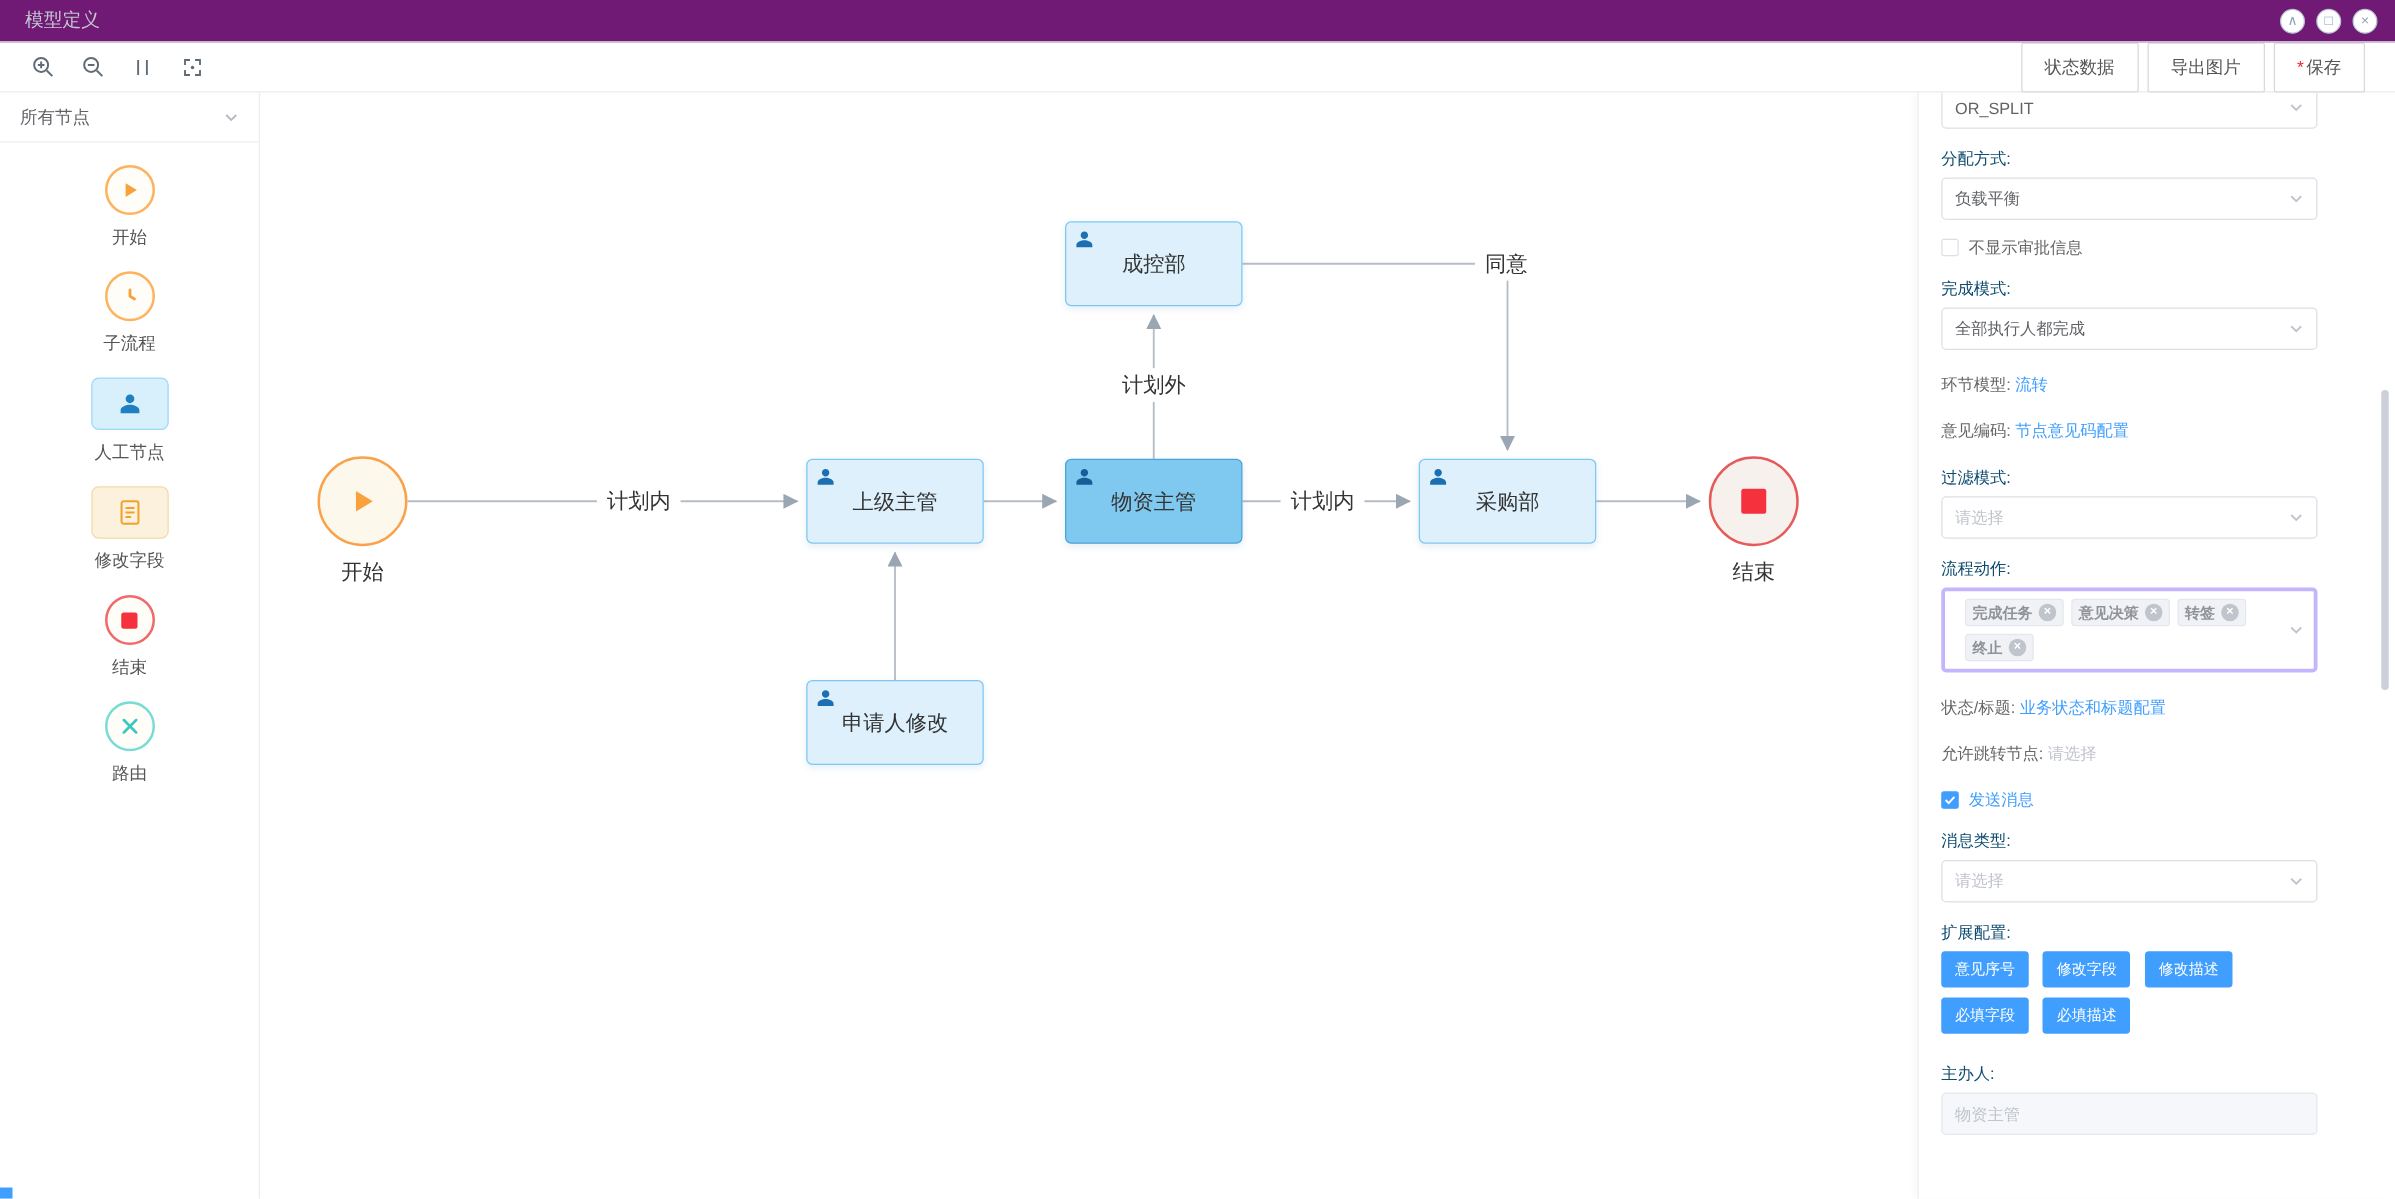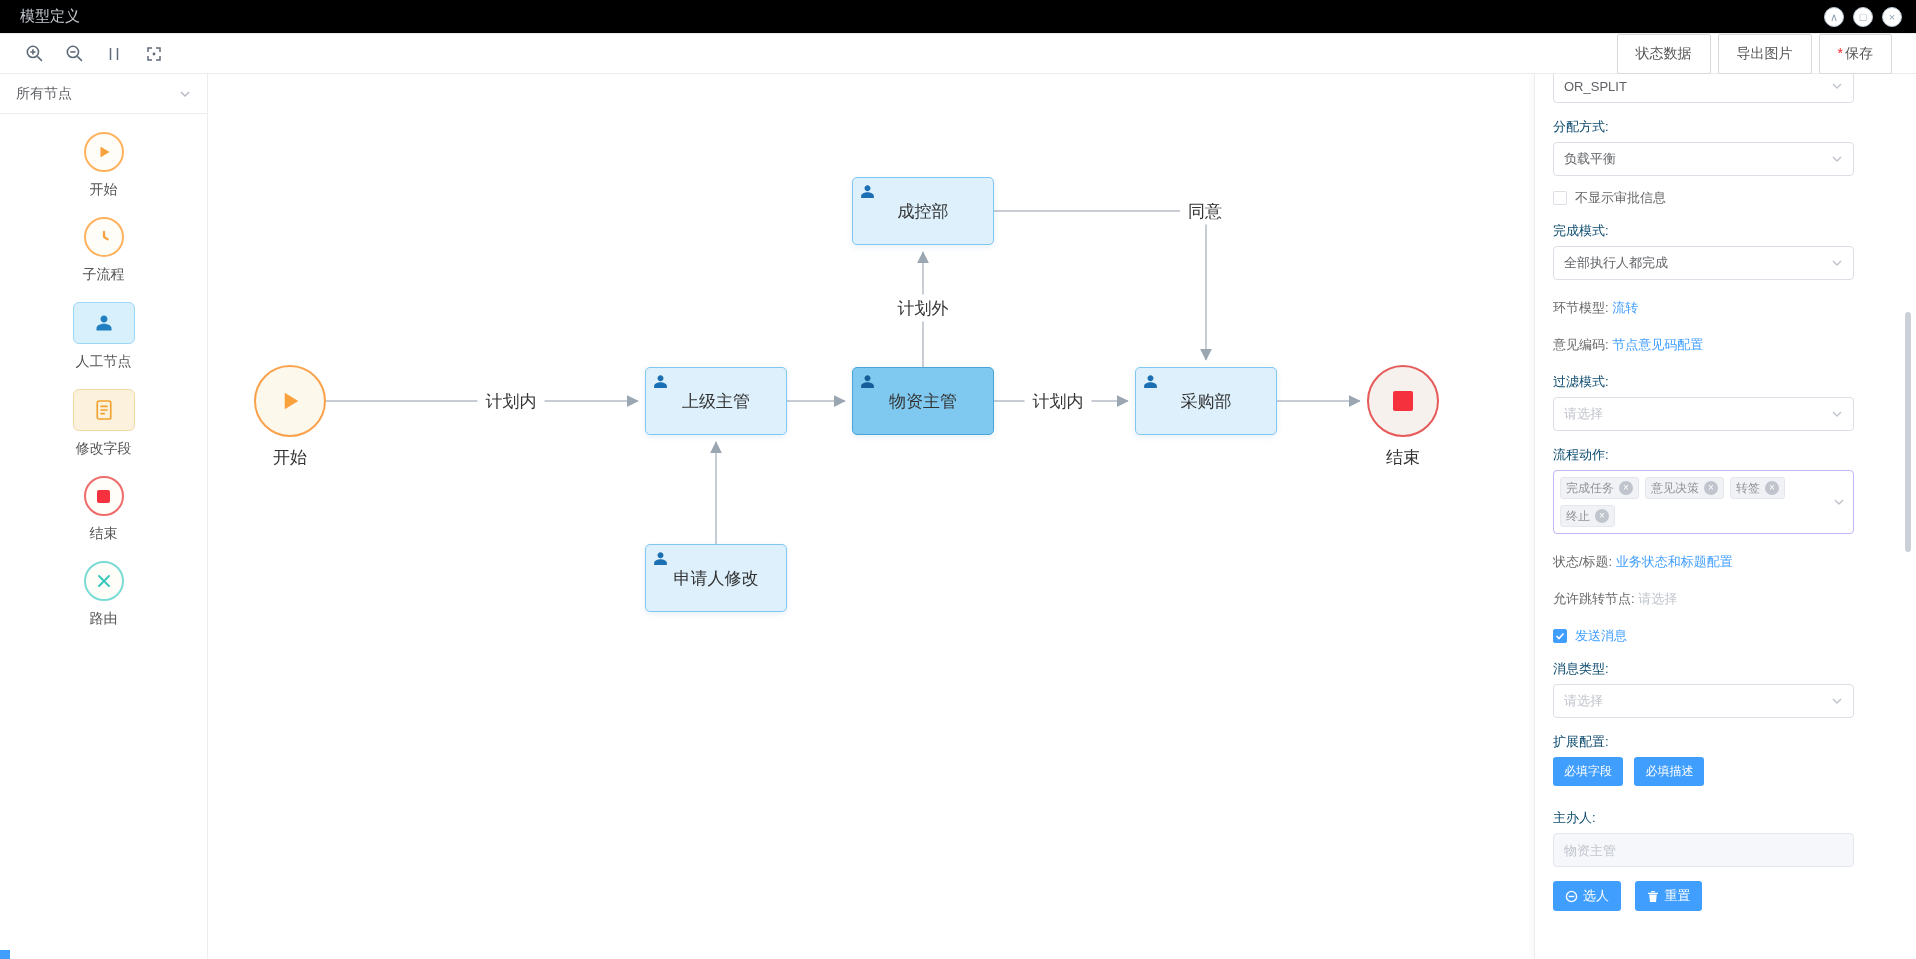--- a/index.html
+++ b/index.html
@@ -1,21 +1,21 @@
 <!DOCTYPE html>
 <html><head>
 <meta charset="utf-8">
 <style>
   * { margin:0; padding:0; box-sizing:border-box; }
   html,body { width:1916px; height:959px; overflow:hidden; background:#fff;
               font-family:"Liberation Sans","DejaVu Sans",sans-serif; }
   body { position:relative; }
 
   
-  .app-header { position:absolute; top:0; left:0; right:0; height:34px; background:#000000;
+  .app-header { position:absolute; top:0; left:0; right:0; height:34px; background:#701a75;
                 border-bottom:1px solid #ececec; display:flex; align-items:center; z-index:30; }
   .app-title { margin-left:20px; font-size:15px; color:#c3c7cf; }
   .win-controls { position:absolute; right:14px; top:7px; display:flex; gap:9px; }
   .win-btn { width:20px; height:20px; border:1px solid #b7c4d1; border-radius:50%;
              color:#8fa3b5; font-size:11px; line-height:18px; text-align:center; cursor:pointer;
              background:#fff; }
 
   
   .toolbar { position:absolute; top:34px; left:0; right:0; height:40px; background:#fff;
              border-bottom:1px solid #ececec; display:flex; align-items:center; z-index:29; }
@@ -70,22 +70,22 @@
               color:#606266; cursor:pointer; }
   .f-select.first { margin-top:-5px; }
   .f-select .ph { color:#c0c4cc; }
   .cb-row { display:flex; align-items:center; gap:8px; margin:13px 0; font-size:13px; color:#666; cursor:pointer; }
   .cb { width:14px; height:14px; border:1px solid #dcdfe6; border-radius:2px; background:#fff; flex:0 0 auto;
         display:flex; align-items:center; justify-content:center; }
   .cb.checked { background:#409eff; border-color:#409eff; }
   .link-row { font-size:13px; color:#666; margin:19px 0; }
   .blue-link { color:#409eff; cursor:pointer; }
   .ph-text { color:#c0c4cc; }
-  .tags-select { position:relative; min-height:58px; border:1px solid #c4b5fd; border-radius:4px;
-                 padding:6px 24px 6px 6px; cursor:pointer; }
+  .tags-select { position:relative; min-height:58px; border:3px solid #c4b5fd; border-radius:4px;
+                 padding:6px 24px 6px 16px; cursor:pointer;font-weight:bold; }
   .tags-wrap { display:flex; flex-wrap:wrap; gap:6px; width:252px; }
   .tag { background:#f0f2f5; border:1px solid #e4e7ed; color:#909399; font-size:12px; height:22px;
          border-radius:3px; display:inline-flex; align-items:center; padding:0 5px; gap:5px; }
   .tag-close { width:14px; height:14px; border-radius:50%; background:#c0c4cc; color:#fff; font-size:10px;
                line-height:14px; text-align:center; cursor:pointer; }
   .tags-chevron { position:absolute; right:8px; top:50%; transform:translateY(-50%); }
   .ext-btn { background:#409eff; color:#fff; border:none; border-radius:3px; font-size:12px;
              padding:6px 11px; margin:0 7px 8px 0; cursor:pointer; font-family:inherit; }
   .owner-input { width:100%; height:34px; border:1px solid #e4e7ed; background:#f5f7fa; border-radius:4px;
                  font-size:13px; color:#606266; padding:0 10px; font-family:inherit; }
@@ -375,39 +375,29 @@
   <div class="f-label">消息类型:</div>
   <div class="f-select">
     <span class="ph">请选择</span>
     <svg width="12" height="12" viewBox="0 0 12 12" fill="none" stroke="#c0c4cc" stroke-width="1.5">
         <path d="M2 4l4 4 4-4"></path>
       </svg>
   </div>
 
   <div class="f-label">扩展配置:</div>
   <div>
+    <button class="ext-btn">意见序号</button>
+    <button class="ext-btn">修改字段</button>
+    <button class="ext-btn">修改描述</button>
+  </div>
+  <div>
     <button class="ext-btn">必填字段</button>
     <button class="ext-btn">必填描述</button>
   </div>
 
   <div class="f-label">主办人:</div>
   <input class="owner-input" placeholder="物资主管" style="">
 
-  <div>
-    <button class="action-btn">
-      <svg width="13" height="13" viewBox="0 0 14 14" fill="none" stroke="#fff" stroke-width="1.5">
-        <circle cx="7" cy="7" r="5.5"></circle>
-          <path d="M4 7h6"></path>
-        </svg>
-      <span>选人</span>
-    </button>
-    <button class="action-btn">
-      <svg width="12" height="13" viewBox="0 0 12 13" fill="#fff">
-        <path d="M1 2.8h10v1.1H1zM4.2 1h3.6v1.3H4.2zM2.2 4.6h7.6L9 12H3z"></path>
-        </svg>
-      <span>重置</span>
-    </button>
-  </div>
 
   <div class="v-scrollbar"></div>
 </div>
 
 <div class="corner-accent"></div>
 
 </body></html>

